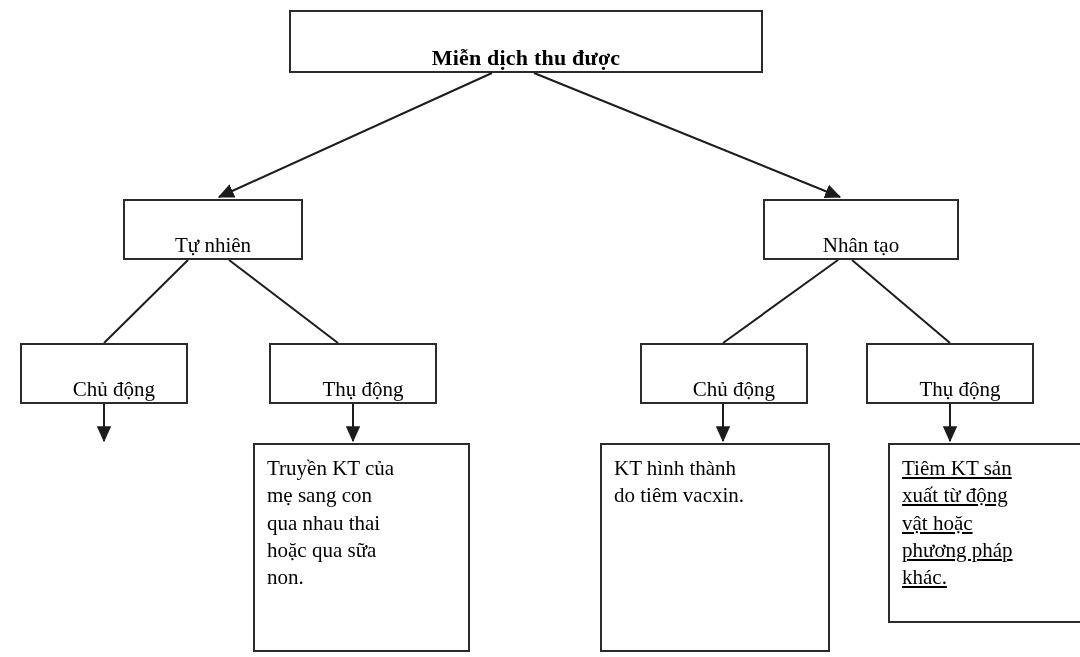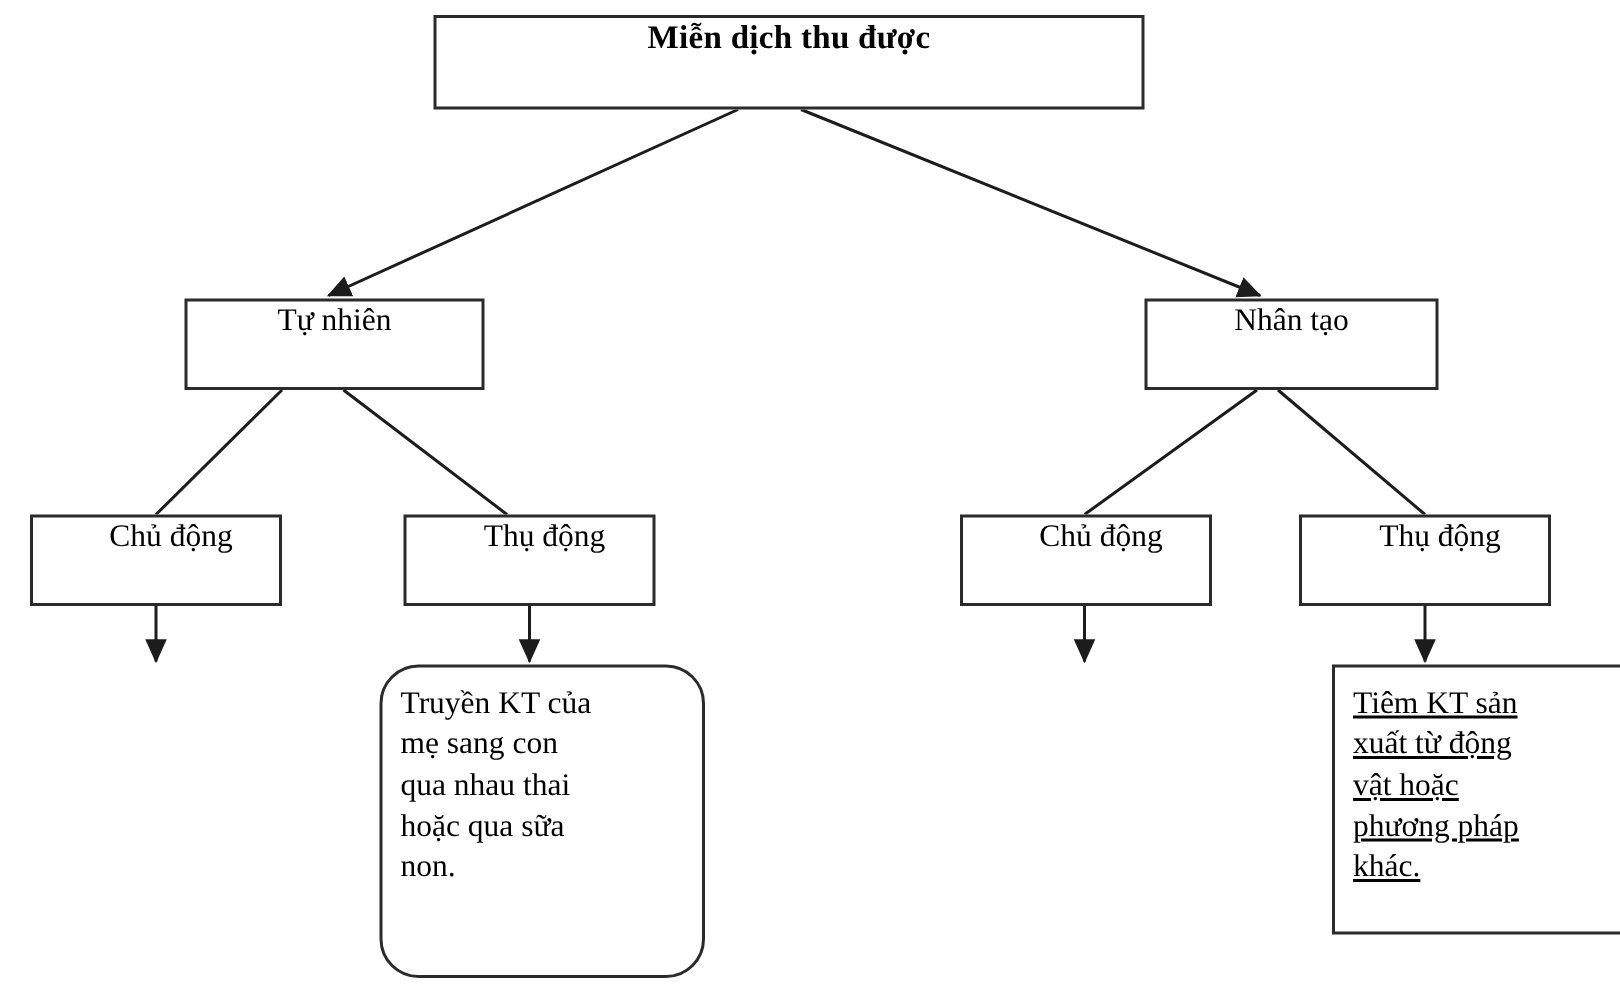--- a/index.html
+++ b/index.html
@@ -22,21 +22,21 @@
     width: 1080px;
     height: 657px;
     pointer-events: none;
   }
   .node {
     position: absolute;
     box-sizing: border-box;
     border: 2px solid #2b2b2b;
     background: #ffffff;
     display: flex;
-    align-items: flex-start;
+    align-items: flex-end;
     justify-content: center;
     text-align: center;
     color: #000000;
   }
   .node-root {
     font-weight: bold;
     font-size: 22px;
     letter-spacing: .2px;
   }
   .node-level2 {
@@ -85,21 +85,21 @@
     <line x1="104" y1="404" x2="104" y2="441" stroke="#1c1c1c" stroke-width="2" marker-end="url(#arrowhead)"></line>
     <line x1="353" y1="404" x2="353" y2="441" stroke="#1c1c1c" stroke-width="2" marker-end="url(#arrowhead)"></line>
     <line x1="723" y1="404" x2="723" y2="441" stroke="#1c1c1c" stroke-width="2" marker-end="url(#arrowhead)"></line>
     <line x1="950" y1="404" x2="950" y2="441" stroke="#1c1c1c" stroke-width="2" marker-end="url(#arrowhead)"></line>
   </svg>
 
   <div class="node node-root" style="left:289px; top:10px; width:474px; height:63px;">
     <span>Miễn dịch thu được</span>
   </div>
 
-  <div class="node node-level2" style="left:123px; top:199px; width:200px; height:61px;">
+  <div class="node node-level2" style="left:123px; top:199px; width:180px; height:61px;">
     <span>Tự nhiên</span>
   </div>
 
   <div class="node node-level2" style="left:763px; top:199px; width:196px; height:61px;">
     <span>Nhân tạo</span>
   </div>
 
   <div class="node node-level3" style="left:20px; top:343px; width:168px; height:61px;">
     <span>Chủ động</span>
   </div>
@@ -110,28 +110,32 @@
 
   <div class="node node-level3" style="left:640px; top:343px; width:168px; height:61px;">
     <span>Chủ động</span>
   </div>
 
   <div class="node node-level3" style="left:866px; top:343px; width:168px; height:61px;">
     <span>Thụ động</span>
   </div>
 
 
-  <div class="node node-leaf" style="left:253px; top:443px; width:217px; height:209px;border-radius:26px;">
+  <div class="node node-leaf" style="left:253px; top:443px; width:217px; height:209px;">
     <span class="leaf-text">Truyền KT của
 mẹ sang con
 qua nhau thai
 hoặc qua sữa
 non.</span>
   </div>
 
+  <div class="node node-leaf" style="left:600px; top:443px; width:230px; height:209px;">
+    <span class="leaf-text">KT hình thành
+do tiêm vacxin.</span>
+  </div>
 
   <div class="node node-leaf" style="left:888px; top:443px; width:222px; height:180px;text-decoration:underline;">
     <span class="leaf-text">Tiêm KT sản
 xuất từ động
 vật hoặc
 phương pháp
 khác.</span>
   </div>
 
 </div>

